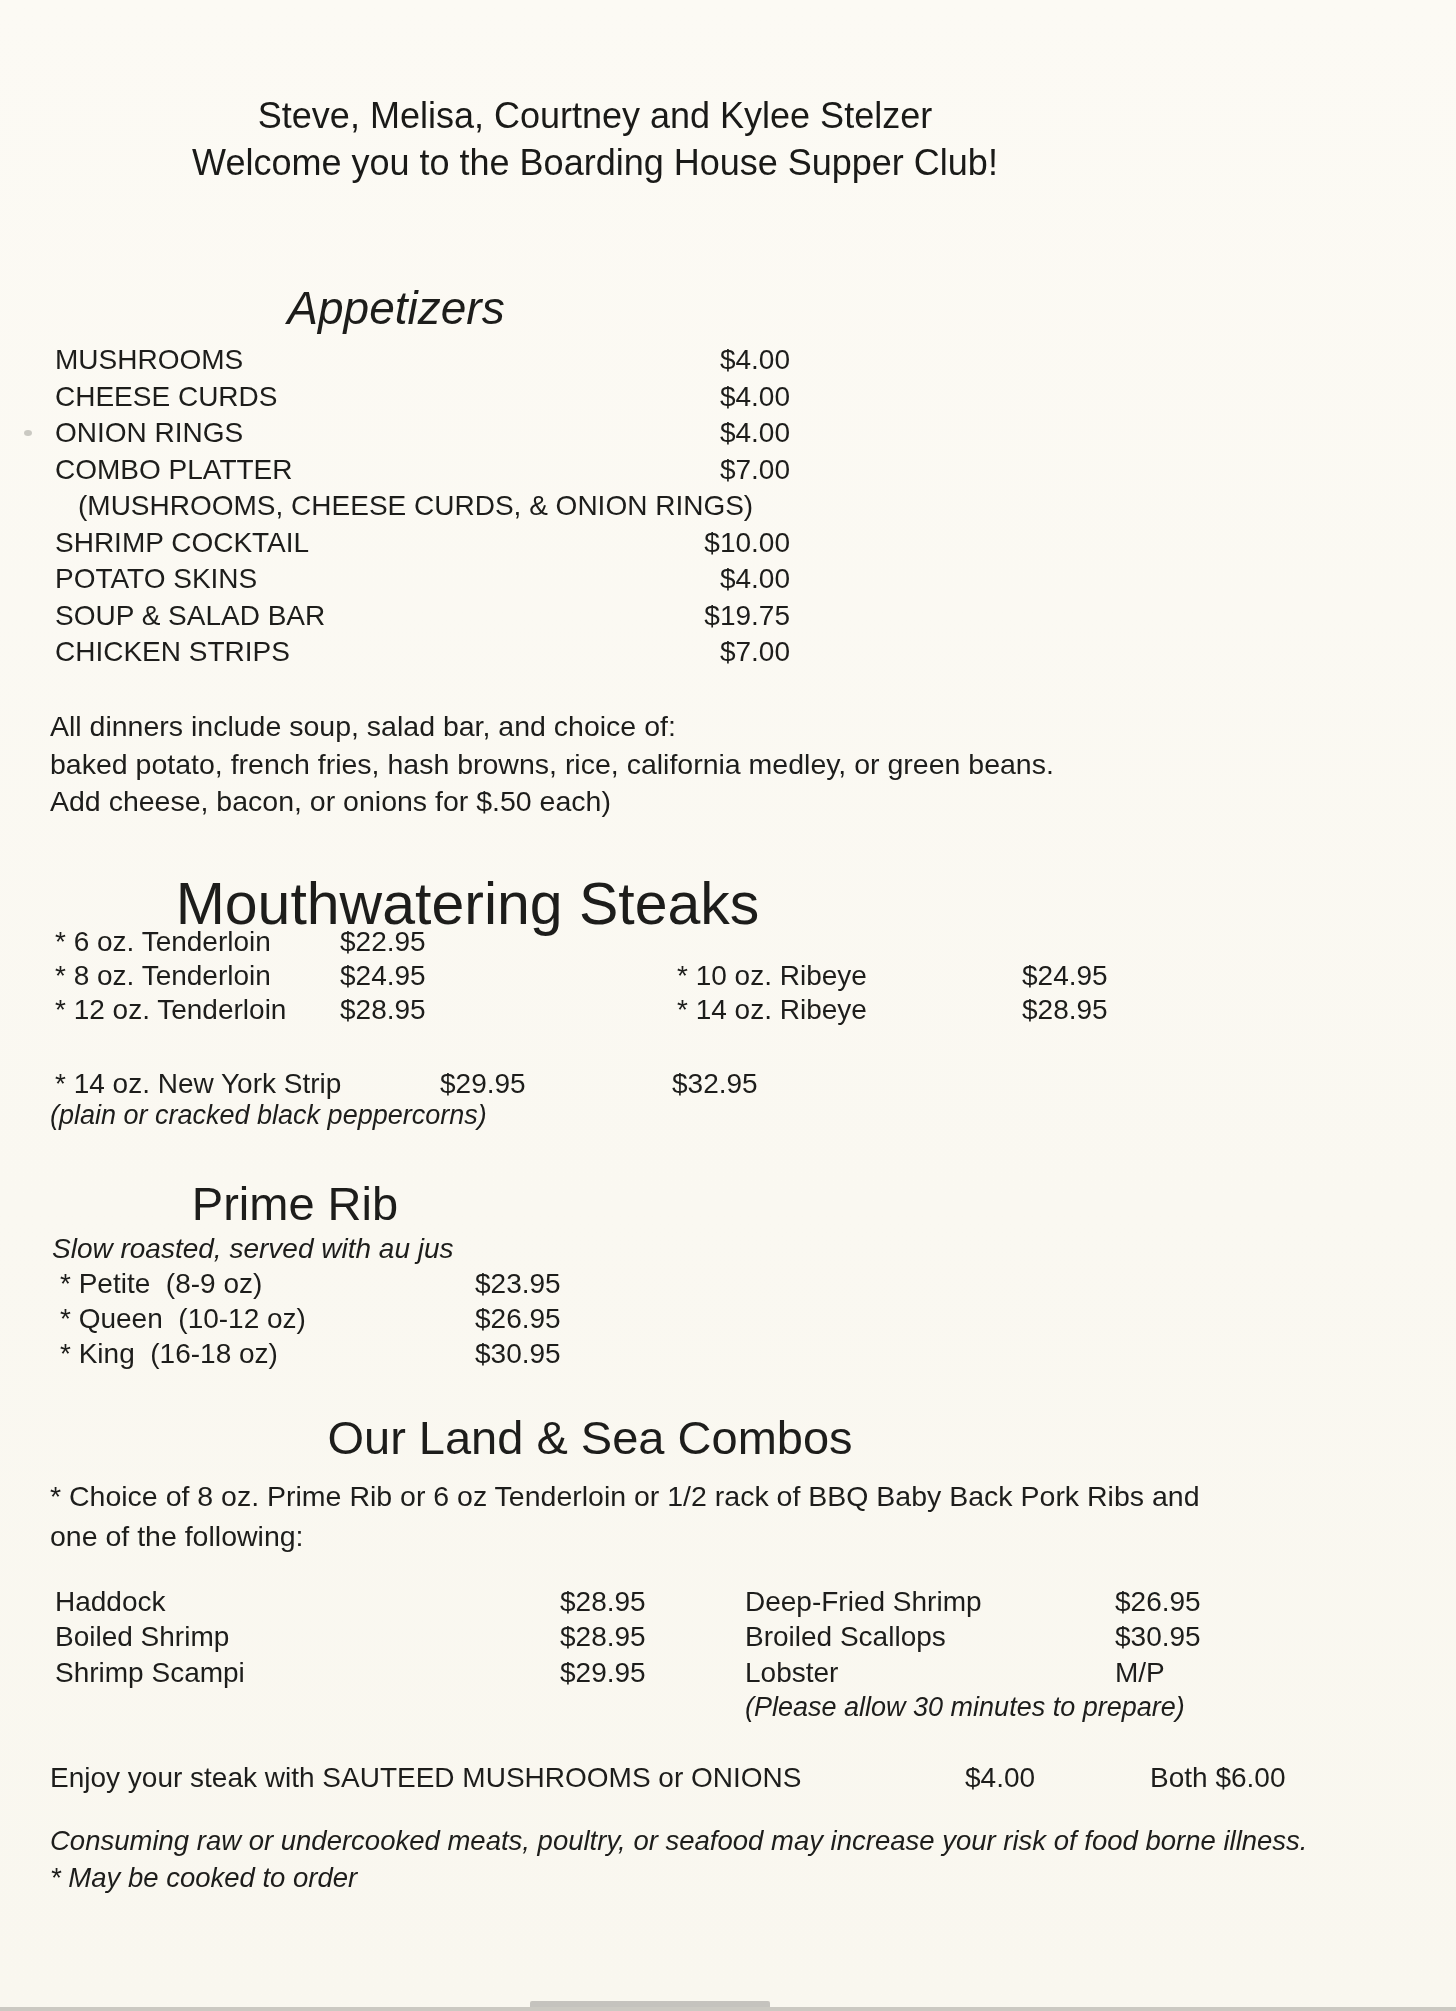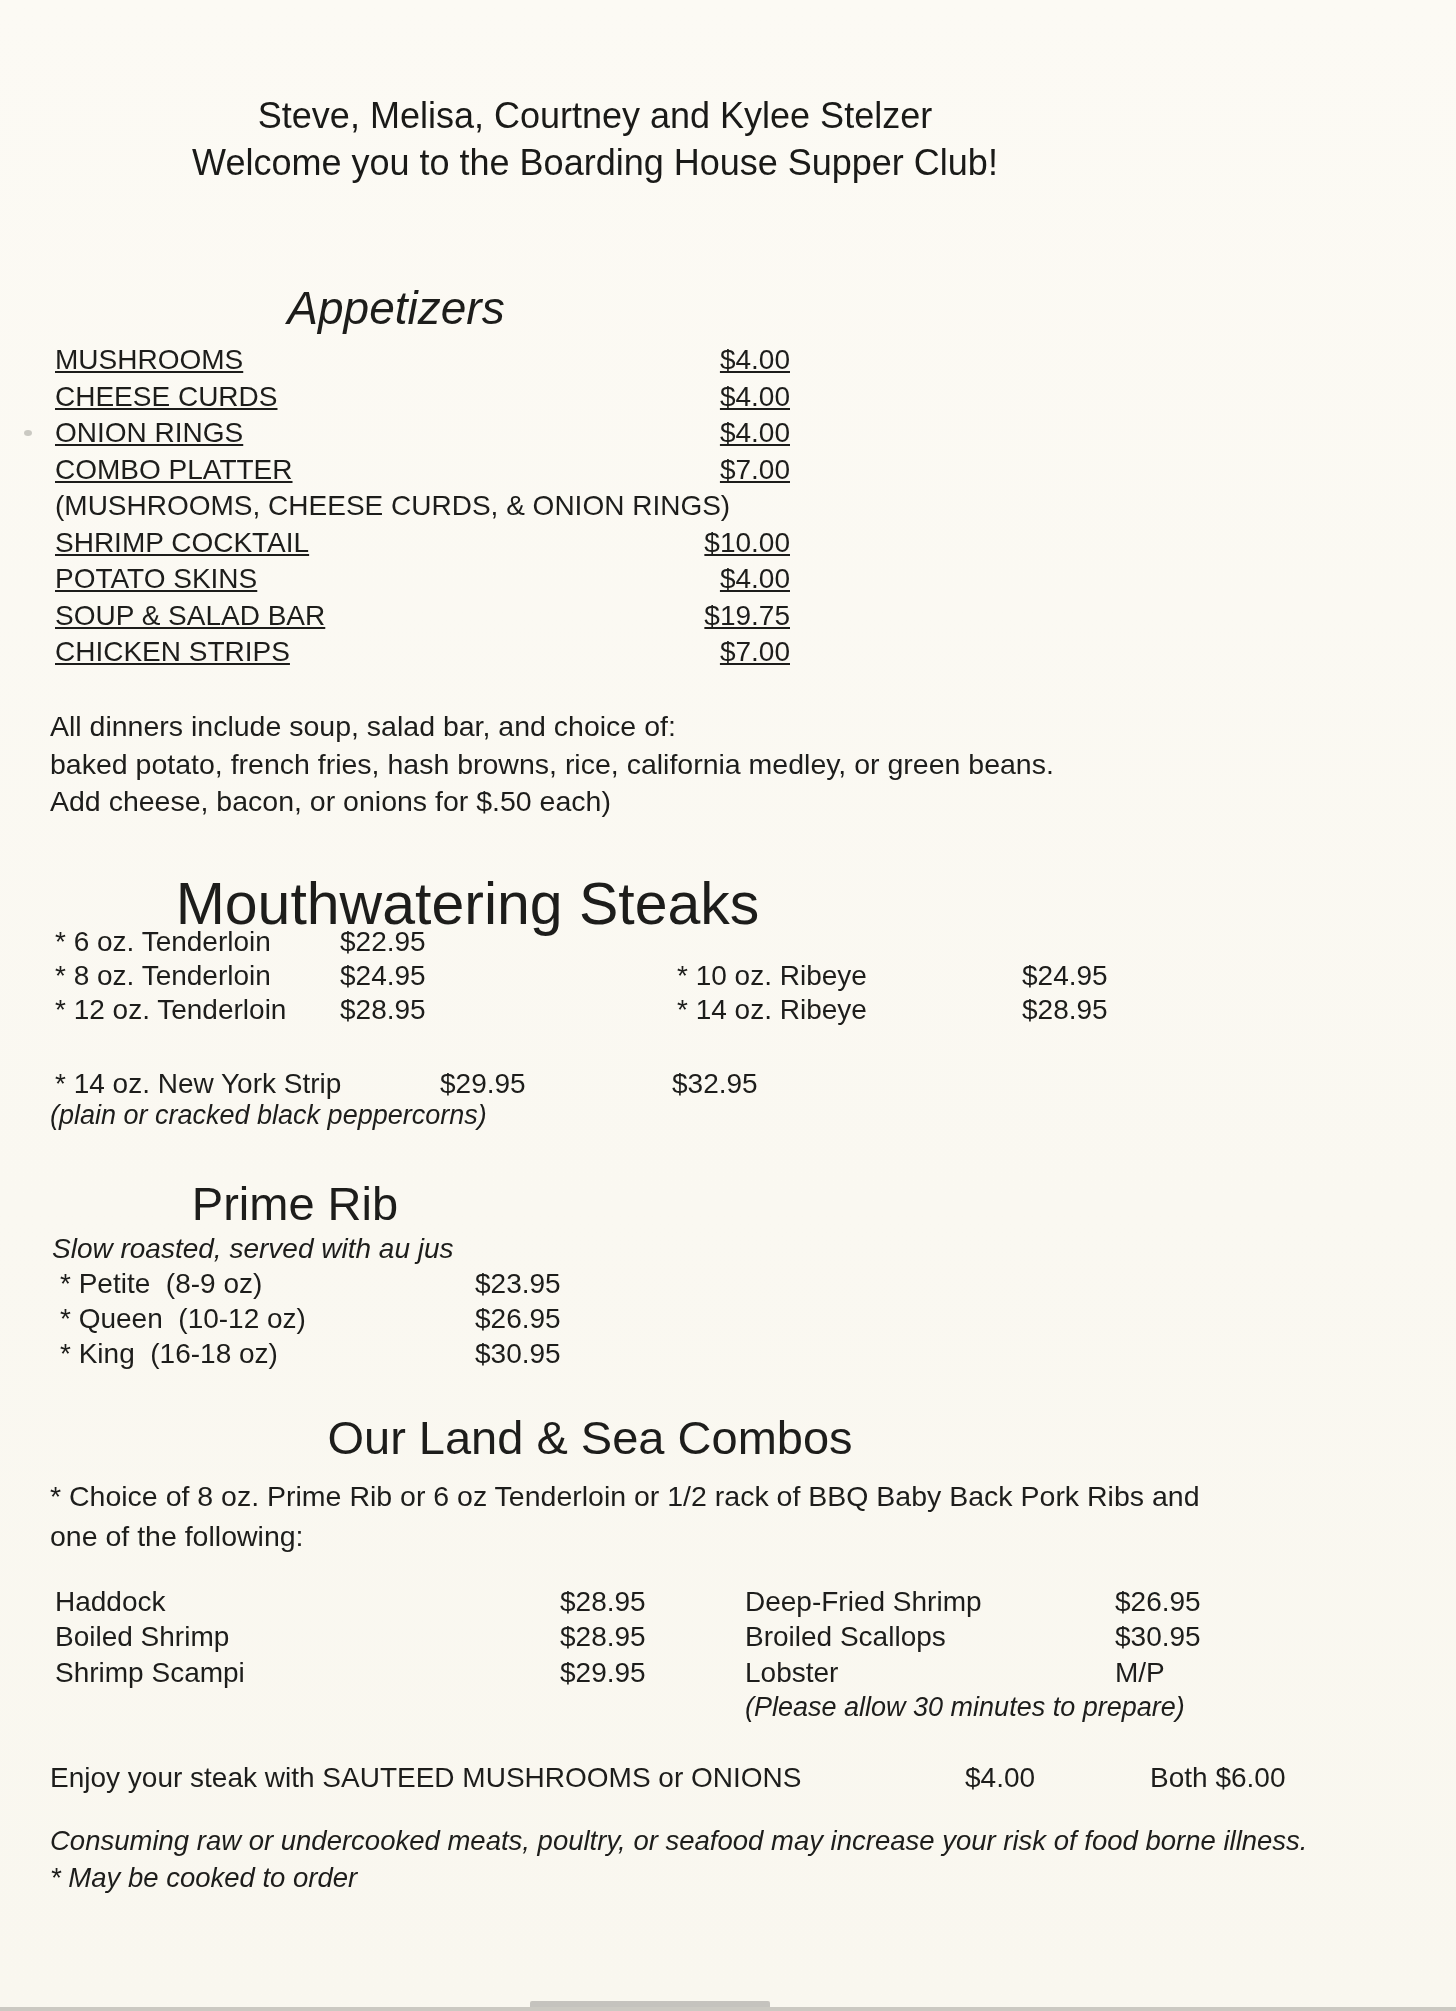--- a/index.html
+++ b/index.html
@@ -12,24 +12,24 @@
     color:#1d1d1b;
     overflow:hidden;
   }
   .abs{position:absolute;}
   .center{text-align:center;}
 
   .header{top:92px;left:0;width:1190px;font-size:36px;line-height:47px;color:#1a1a18;}
   .app-title{top:281px;left:0;width:792px;font-style:italic;font-size:46px;}
 
   .app-list{top:344px;left:55px;width:735px;font-size:28px;}
-  .arow{display:flex;height:36.5px;align-items:flex-start;text-decoration:underline;}
+  .arow{display:flex;height:36.5px;align-items:flex-start;}
   .aname{flex:1;white-space:pre;}
   .aprice{width:130px;text-align:right;}
-  .anote{height:36.5px;white-space:pre;}
+  .anote{height:36.5px;white-space:pre;margin-left:23px;}
 
   .dinner{top:708px;left:50px;font-size:28.5px;line-height:37.5px;}
 
   .steaks-title{top:870px;left:0;width:935px;font-size:59px;}
   .steak-rows{top:926px;left:55px;font-size:28px;}
   .srow{display:flex;height:34px;}
   .s-i1{width:285px;white-space:pre;}
   .s-p1{width:112px;}
   .s-gap{width:225px;}
   .s-i2{width:345px;white-space:pre;}

